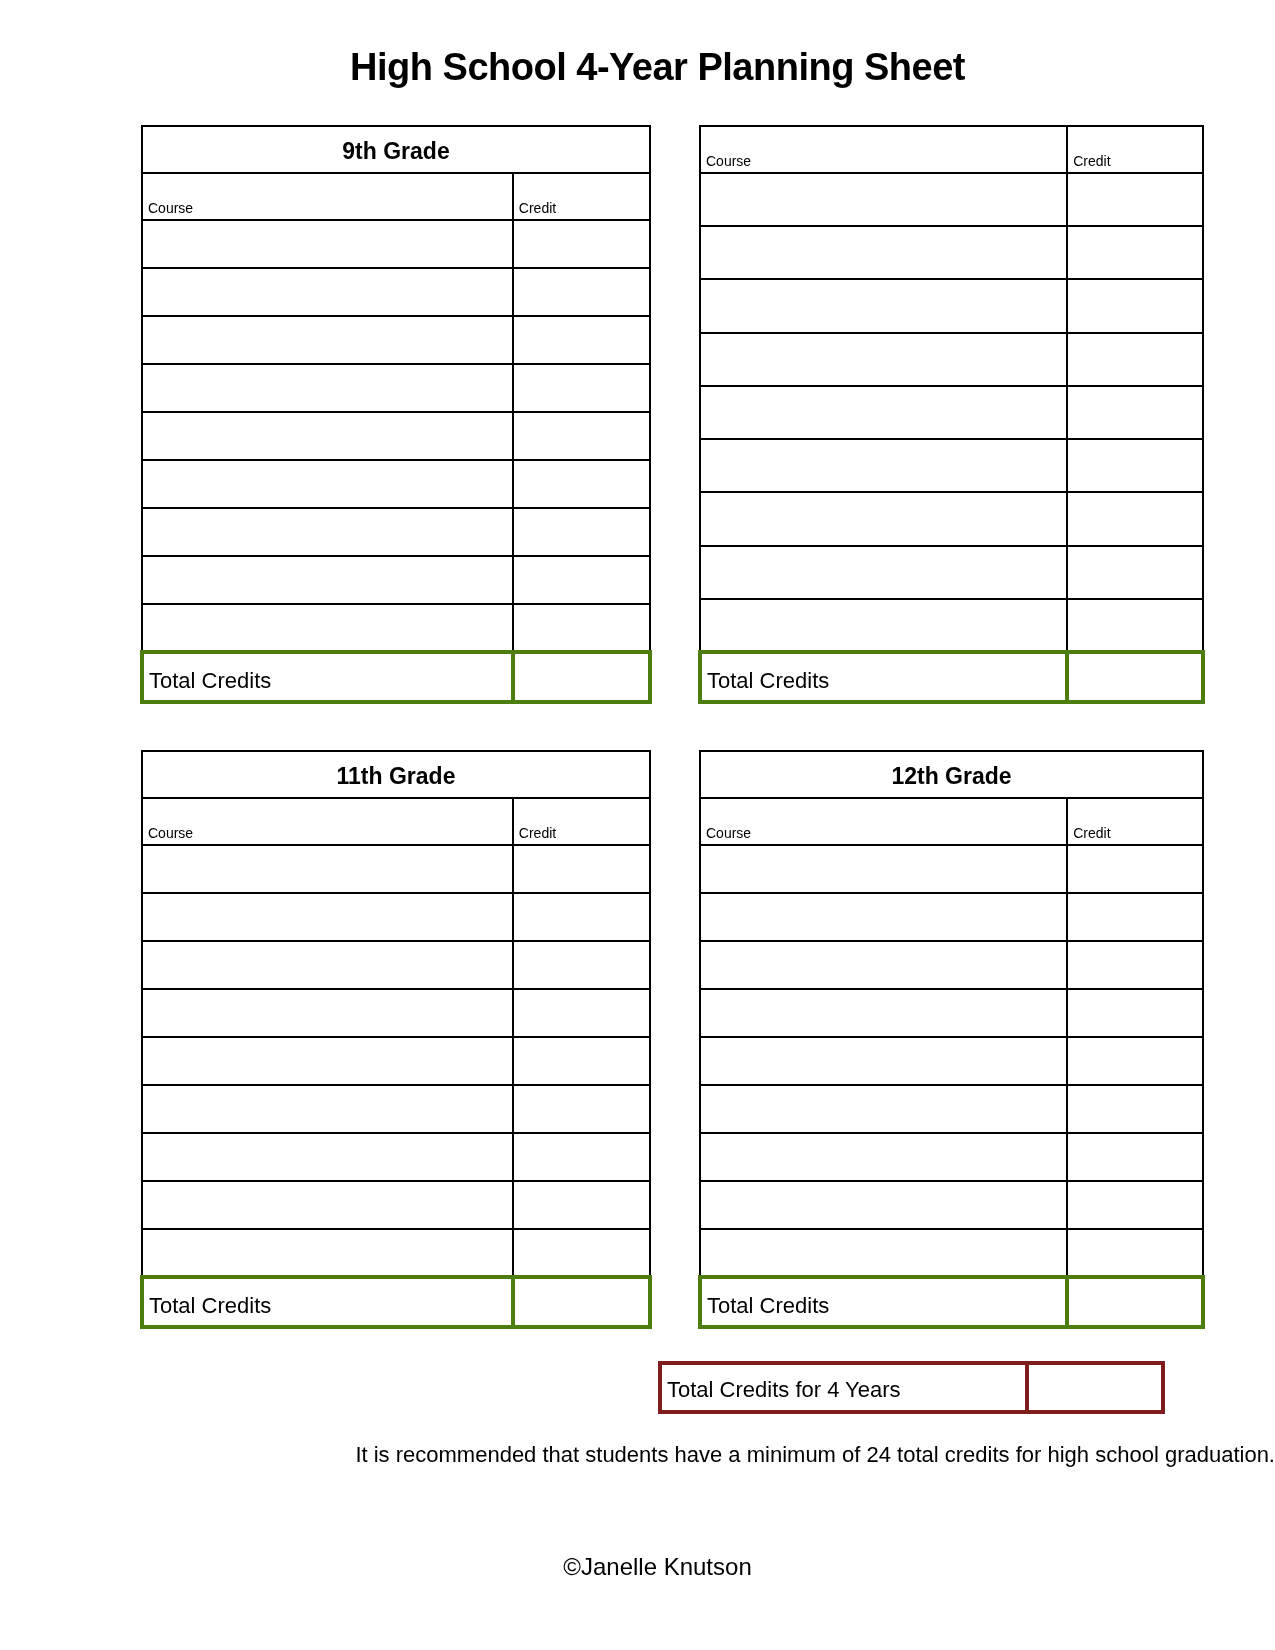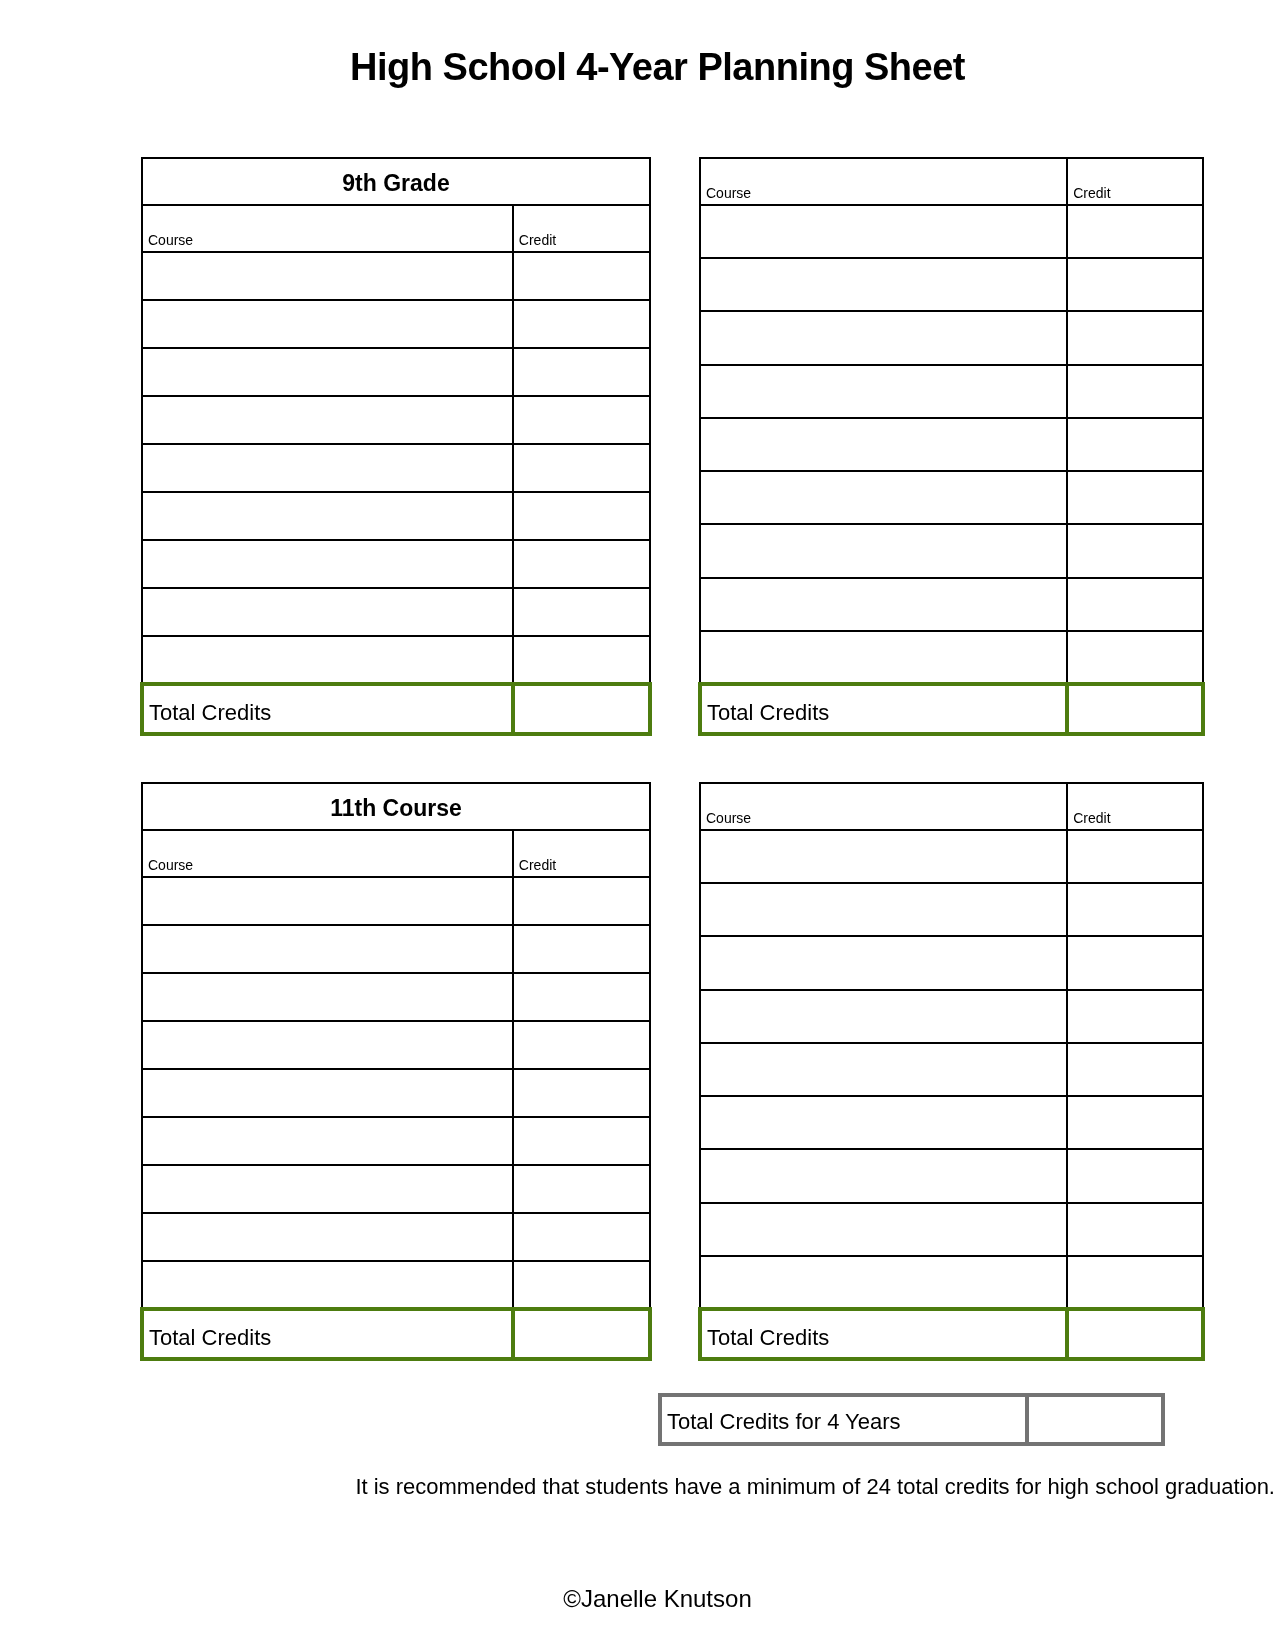--- a/index.html
+++ b/index.html
@@ -18,21 +18,21 @@
     font-size: 38px;
     font-weight: bold;
     letter-spacing: -0.5px;
   }
 
   .grid {
     display: grid;
     grid-template-columns: 512px 507px;
     column-gap: 46px;
     row-gap: 46px;
-    margin: 68px 110px 0 100px;
+    margin: 36px 110px 0 100px;
   }
 
   table.plan {
     border-collapse: collapse;
     width: 100%;
     table-layout: fixed;
   }
   table.plan col.c-course { width: 73%; }
   table.plan col.c-credit { width: 27%; }
   table.plan th, table.plan td {
@@ -68,21 +68,21 @@
 
   table.grand-total {
     border-collapse: collapse;
     table-layout: fixed;
     width: 507px;
     margin: 32px 110px 0 auto;
   }
   table.grand-total col.c-course { width: 73%; }
   table.grand-total col.c-credit { width: 27%; }
   table.grand-total td {
-    border: 4px solid #737373;
+    border: 4px solid #7f1d1d;
     height: 49px;
     font-size: 22px;
     vertical-align: bottom;
     text-align: left;
     padding: 0 0 7px 5px;
   }
 
   .note {
     margin: 28px 0 0 0;
     text-align: right;
@@ -220,21 +220,21 @@
       </tfoot>
     </table>
 
     <table class="plan">
       <colgroup>
           <col class="c-course">
           <col class="c-credit">
         </colgroup>
       <thead>
         <tr class="grade-row">
-          <th colspan="2">11th Course</th>
+          <th colspan="2">11th Grade</th>
         </tr>
         <tr class="head-row">
           <td>Course</td>
           <td>Credit</td>
         </tr>
       </thead>
       <tbody>
           <tr class="empty-row">
             <td></td>
             <td></td>
@@ -279,20 +279,23 @@
         </tr>
       </tfoot>
     </table>
 
     <table class="plan">
       <colgroup>
           <col class="c-course">
           <col class="c-credit">
         </colgroup>
       <thead>
+        <tr class="grade-row">
+          <th colspan="2">12th Grade</th>
+        </tr>
         <tr class="head-row">
           <td>Course</td>
           <td>Credit</td>
         </tr>
       </thead>
       <tbody>
           <tr class="empty-row">
             <td></td>
             <td></td>
           </tr>

